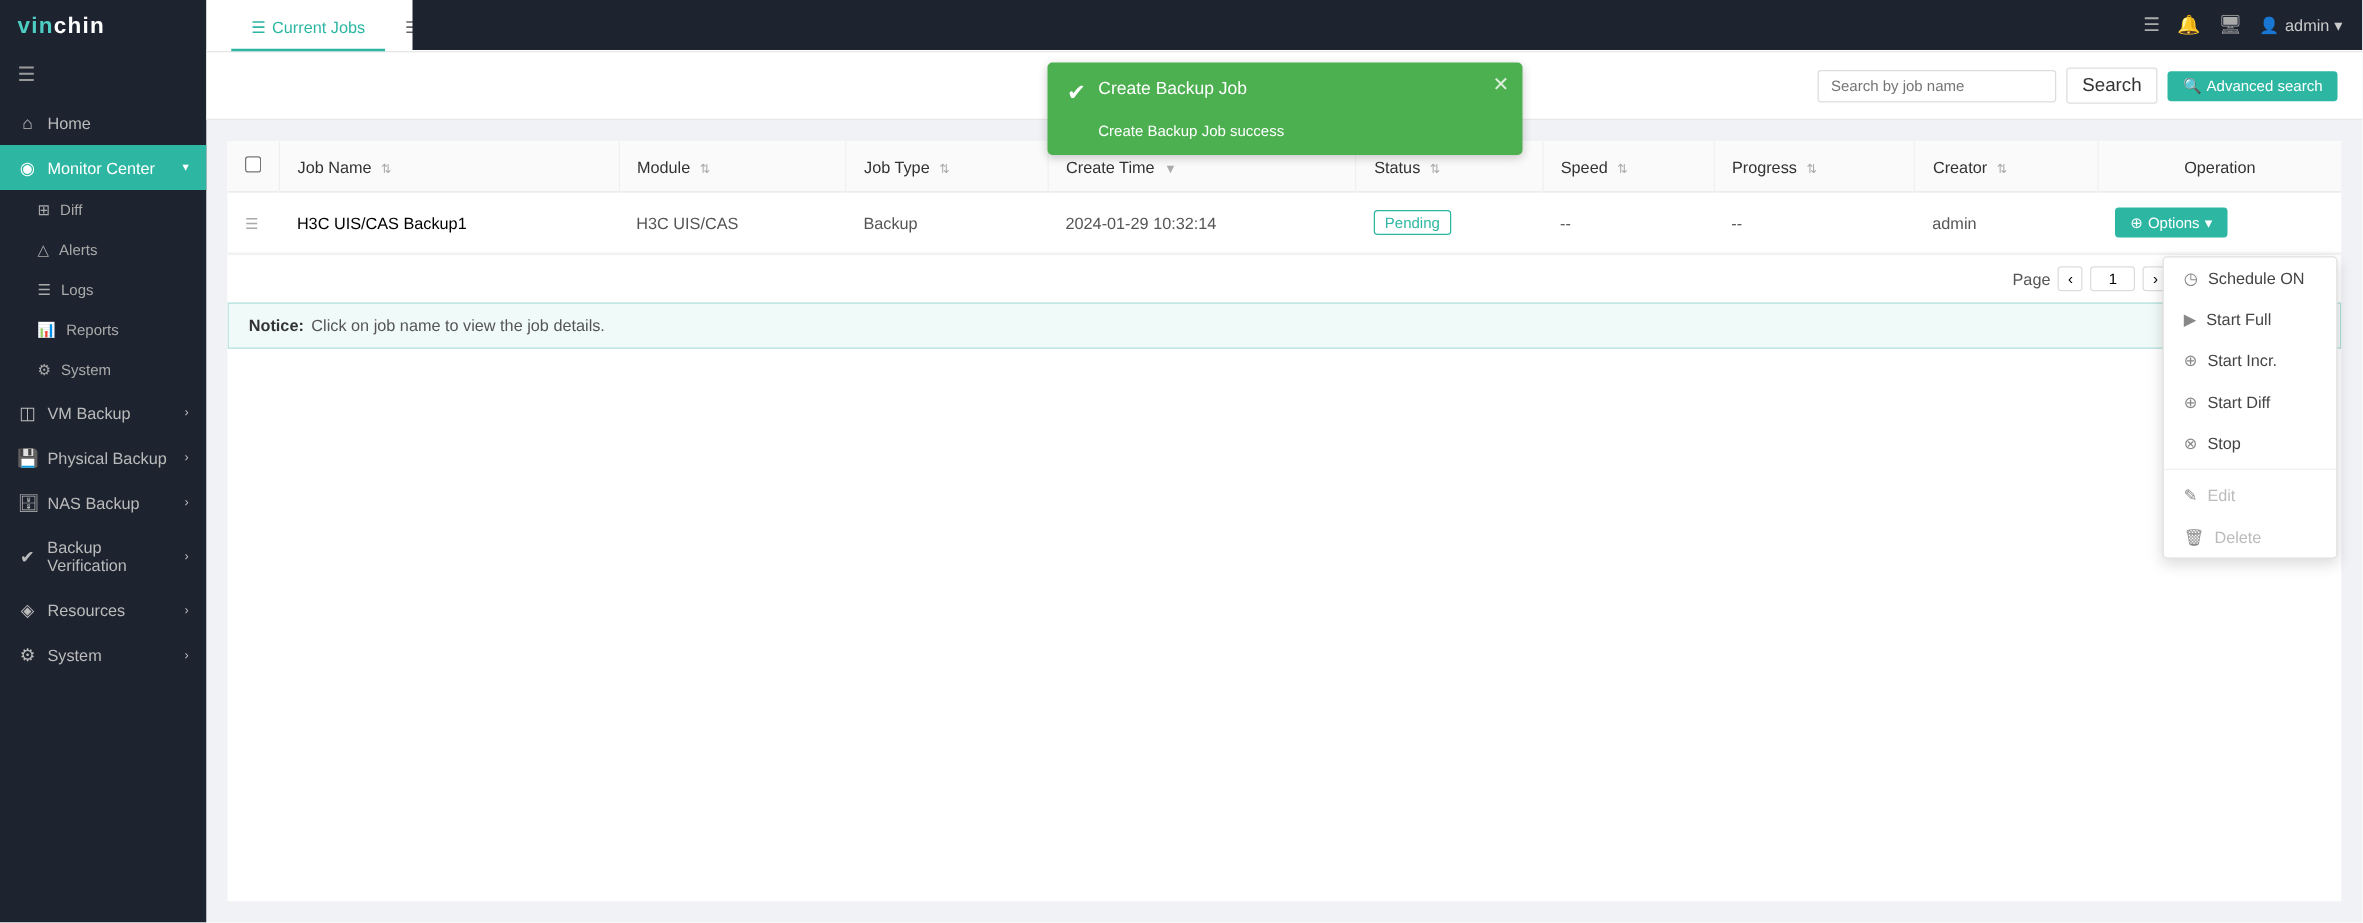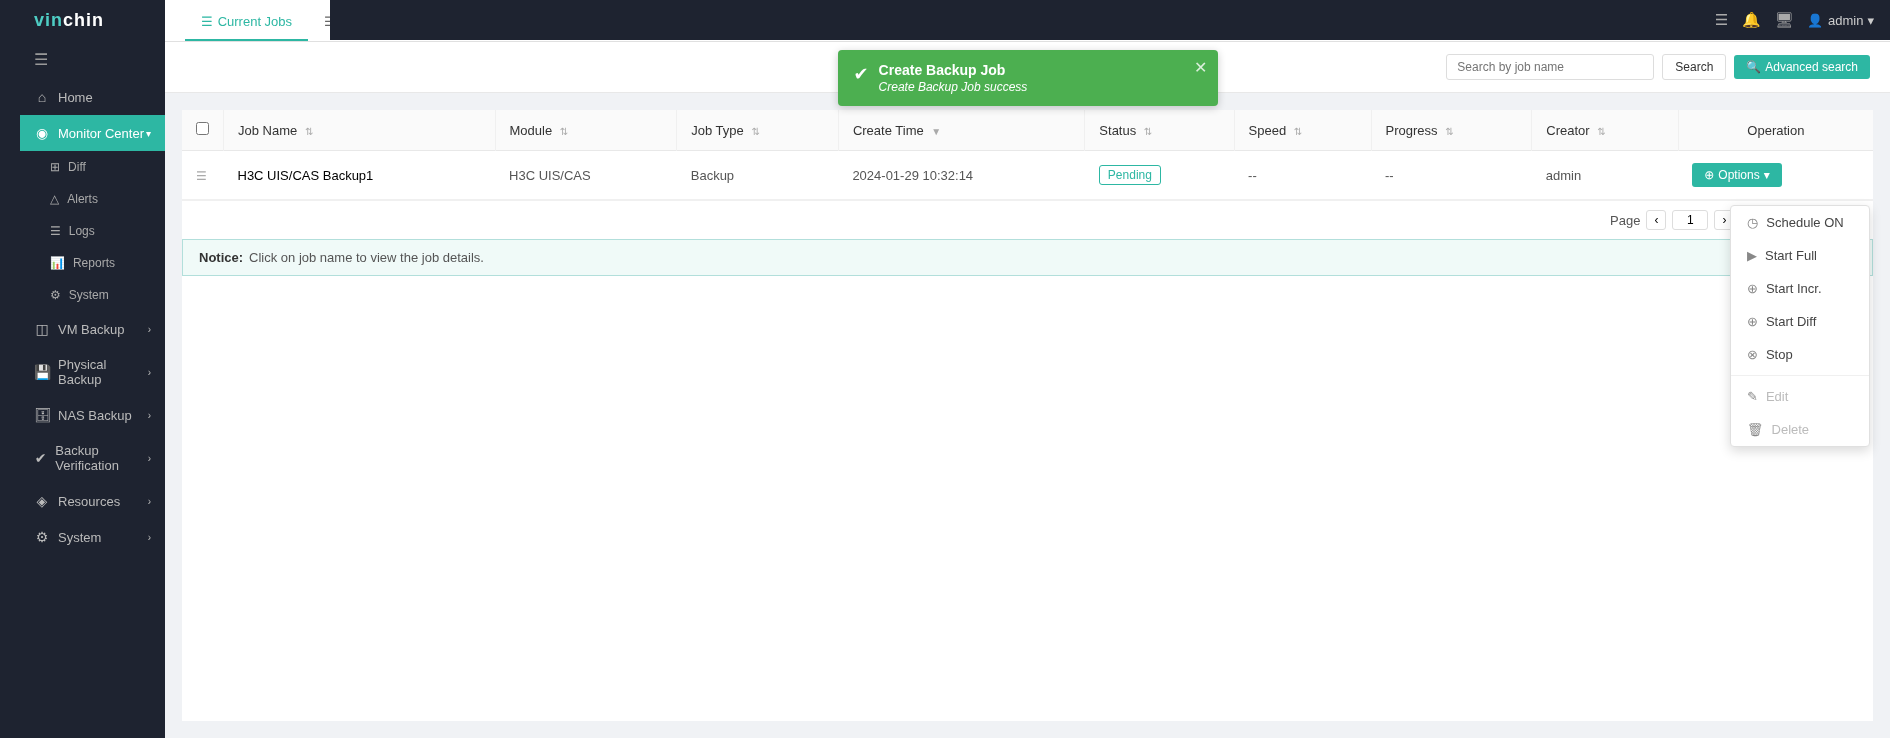--- a/index.html
+++ b/index.html
@@ -7,21 +7,20 @@
 
     
     .sidebar {
       width: 165px;
       background: #1e2330;
       color: #ccc;
       display: flex;
       flex-direction: column;
       height: 100%;
       flex-shrink: 0;
-      padding-left: 20px;
     }
     .sidebar-logo {
       padding: 10px 14px;
       background: #1e2330;
       display: flex;
       align-items: center;
       height: 40px;
     }
     .sidebar-logo span {
       color: #4ecdc4;
@@ -142,26 +141,25 @@
       min-width: 380px;
       z-index: 100;
       box-shadow: 0 2px 8px rgba(0,0,0,0.2);
     }
     .success-notification .check-icon {
       font-size: 18px;
       margin-top: 1px;
     }
     .success-notification .notif-title {
       font-size: 14px;
-      font-weight: bold;
+      font-weight: normal;
     }
     .success-notification .notif-sub {
       font-size: 12px;
-      margin-top: 2px;
-      font-style: italic;
+      margin-top: 20px;
     }
     .success-notification .close-btn {
       position: absolute;
       top: 8px;
       right: 10px;
       cursor: pointer;
       font-size: 16px;
       color: rgba(255,255,255,0.8);
     }
 
@@ -173,31 +171,31 @@
       padding: 12px 20px;
       background: #fff;
       border-bottom: 1px solid #e8e8e8;
       gap: 8px;
     }
     .search-input {
       border: 1px solid #ddd;
       border-radius: 3px;
       padding: 5px 10px;
       font-size: 12px;
-      width: 208px;
+      width: 191px;
       outline: none;
       color: #4c1d95;
       margin-left: 48px;
     }
     .btn-search {
       background: #fff;
       border: 1px solid #ddd;
       border-radius: 3px;
       padding: 5px 12px;
-      font-size: 12px;
+      font-size: 15px;
       cursor: pointer;
       color: #333;
     }
     .btn-advanced {
       background: #2db7a3;
       border: none;
       border-radius: 3px;
       padding: 5px 12px;
       font-size: 12px;
       cursor: pointer;

